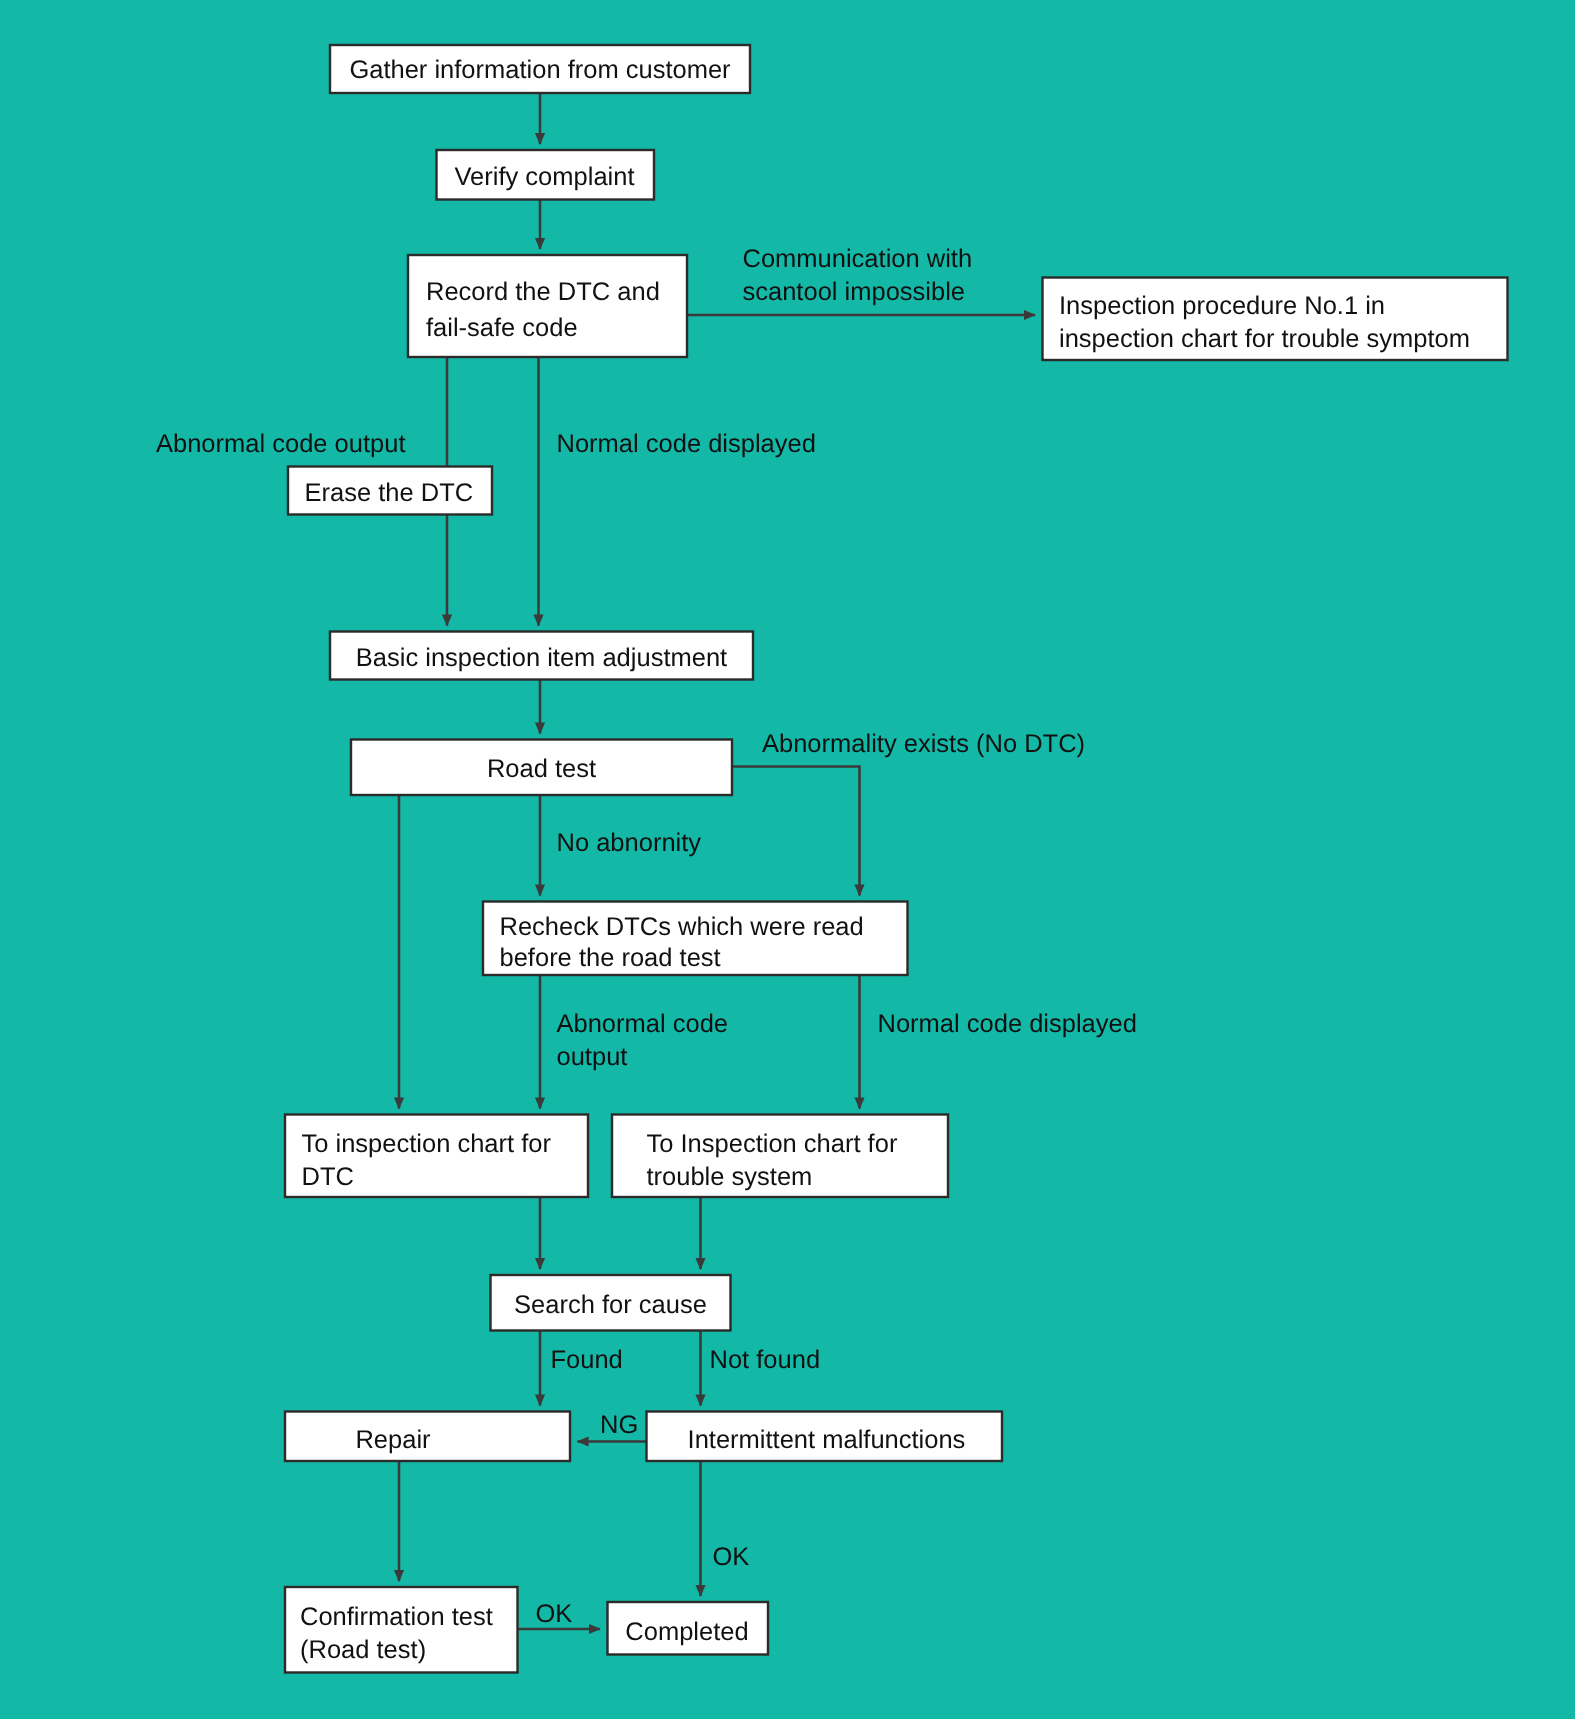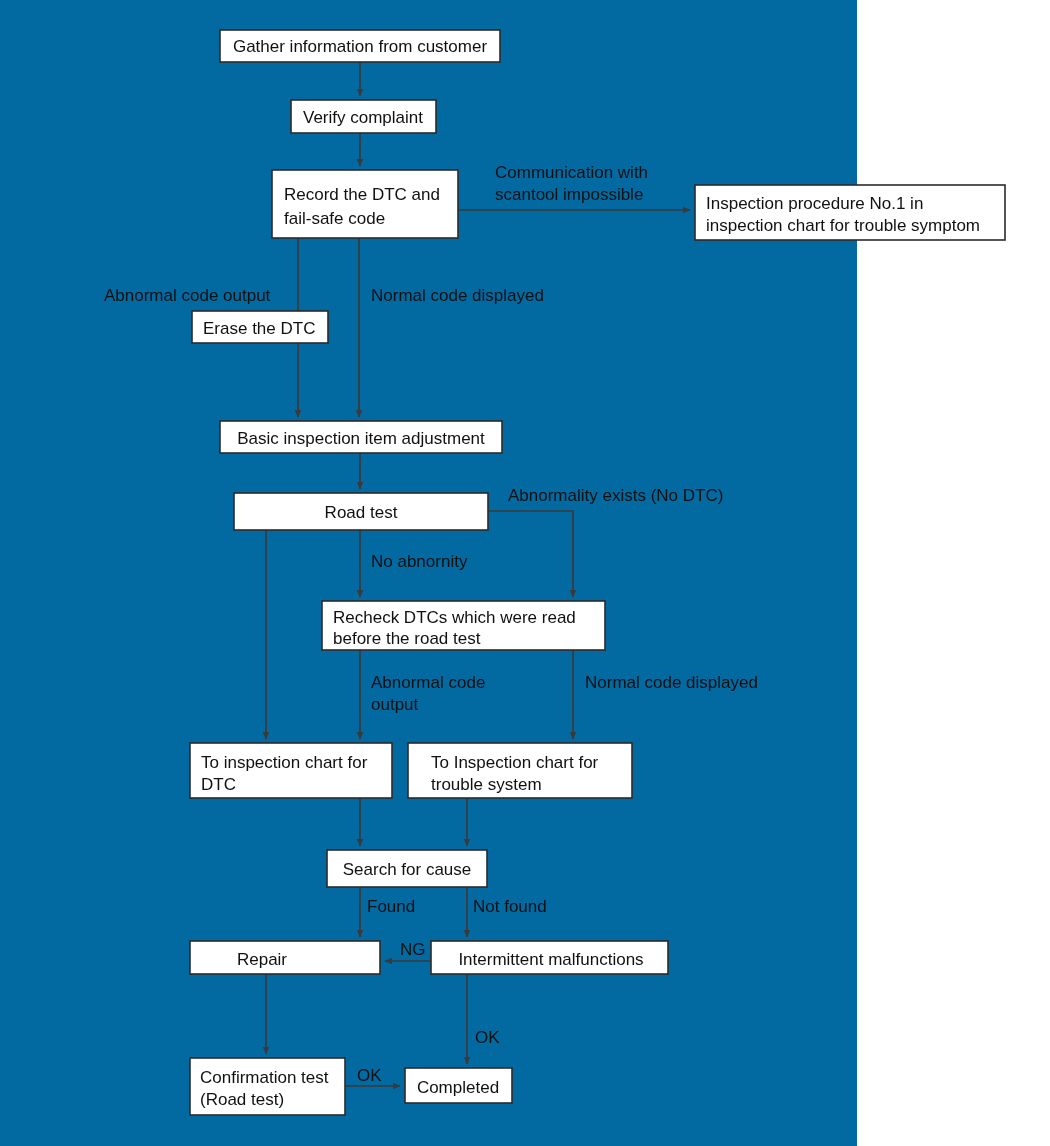--- a/index.html
+++ b/index.html
@@ -8,23 +8,23 @@
     background: #ffffff;
   }
   body {
     width: 1050px;
     height: 1146px;
     font-family: "Liberation Sans", sans-serif;
     overflow: hidden;
   }
   #flowchart-root {
     position: relative;
-    width: 857px;
+    width: 1050px;
     height: 1146px;
-    background: #0369a1;
+    background: #14b8a6;
   }
   svg#flow-svg {
     display: block;
     width: 1050px;
     height: 1146px;
   }
   .node-box {
     fill: #ffffff;
     stroke: #2b2b2b;
     stroke-width: 1.6;

